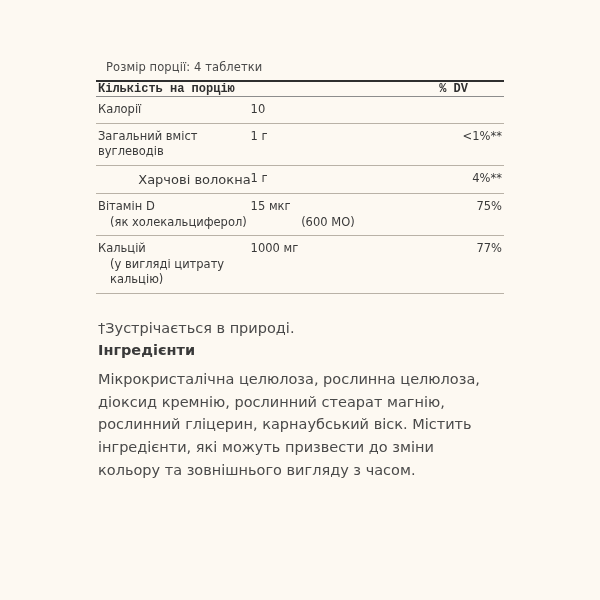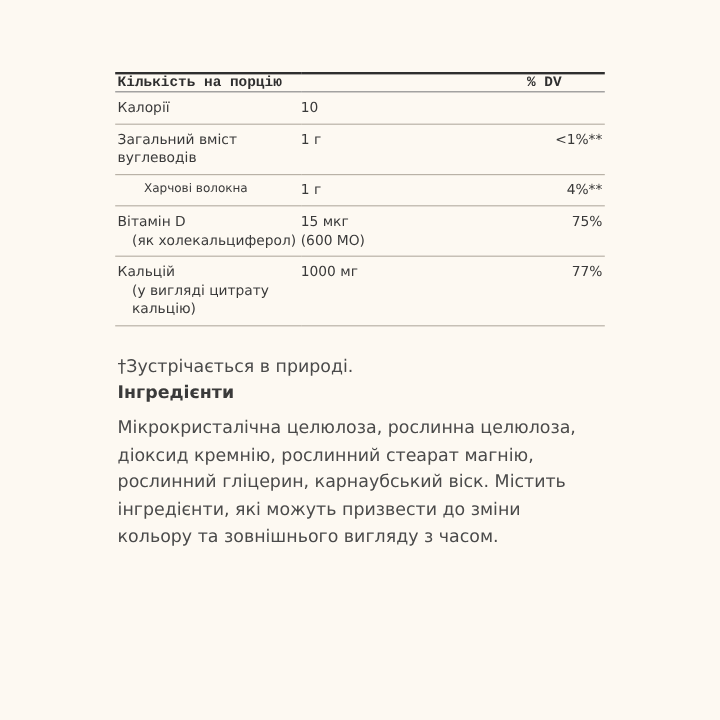--- a/index.html
+++ b/index.html
@@ -68,28 +68,30 @@
     width: 96px;
   }
   td.dv {
     width: 74px;
     text-align: right;
     padding-right: 2px !important;
   }
   .indent1 {
     padding-left: 22px;
     display: block;
-    font-size: 10px;
+    font-size: 13px;
+    text-align: right;
   }
   .indent2 {
     padding-left: 12px;
     display: block;
   }
   .sub {
     display: block;
+    text-align: center;
   }
   .footnote {
     font-size: 11px;
     line-height: 1.45;
     margin: 8px 0 0 2px;
     width: 400px;
     color: #3a3a3a;
   }
   .natural-note {
     font-size: 14.5px;
@@ -108,20 +110,21 @@
     margin: 4px 0 0 2px;
     width: 390px;
     color: #4a4a4a;
   }
 </style>
 </head>
 <body>
 
 <div class="page">
 
+  <div class="serving-line">Розмір порції: 4 таблетки</div>
 
   <table class="facts">
     <tbody>
         <tr class="rule-top hdr">
       <td class="name" colspan="2">Кількість на порцію</td>
       <td class="dv">% DV</td>
     </tr>
 
     <tr class="row">
       <td class="name">Калорії</td>

